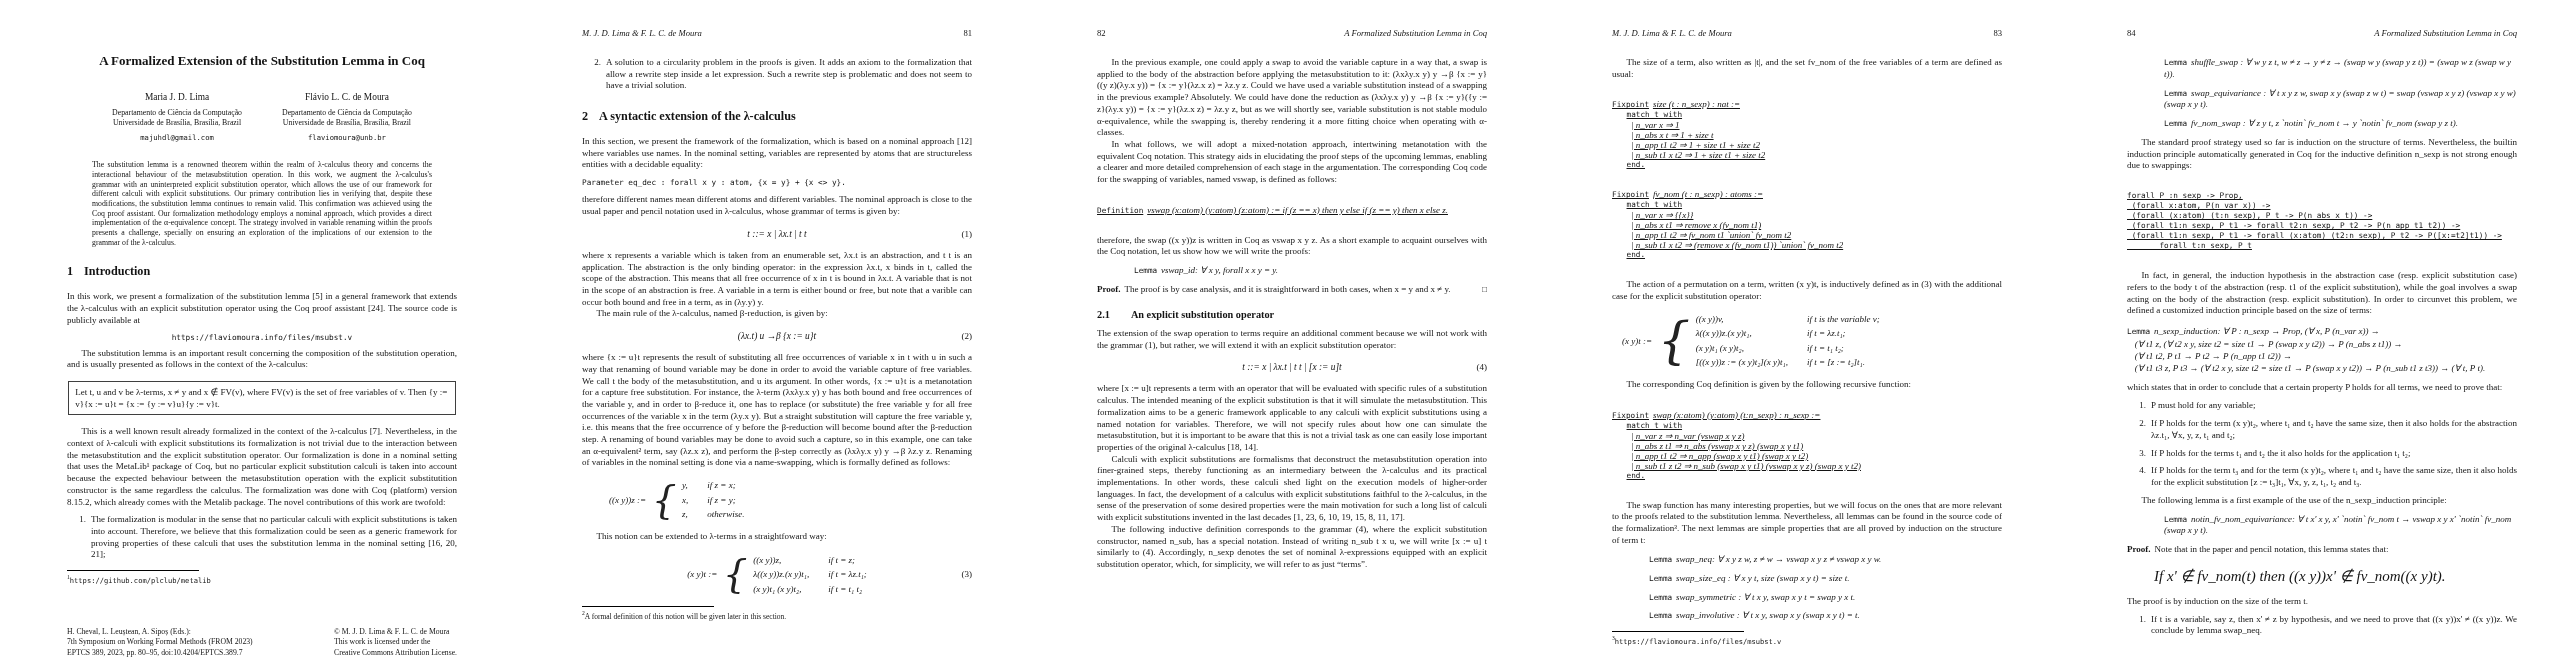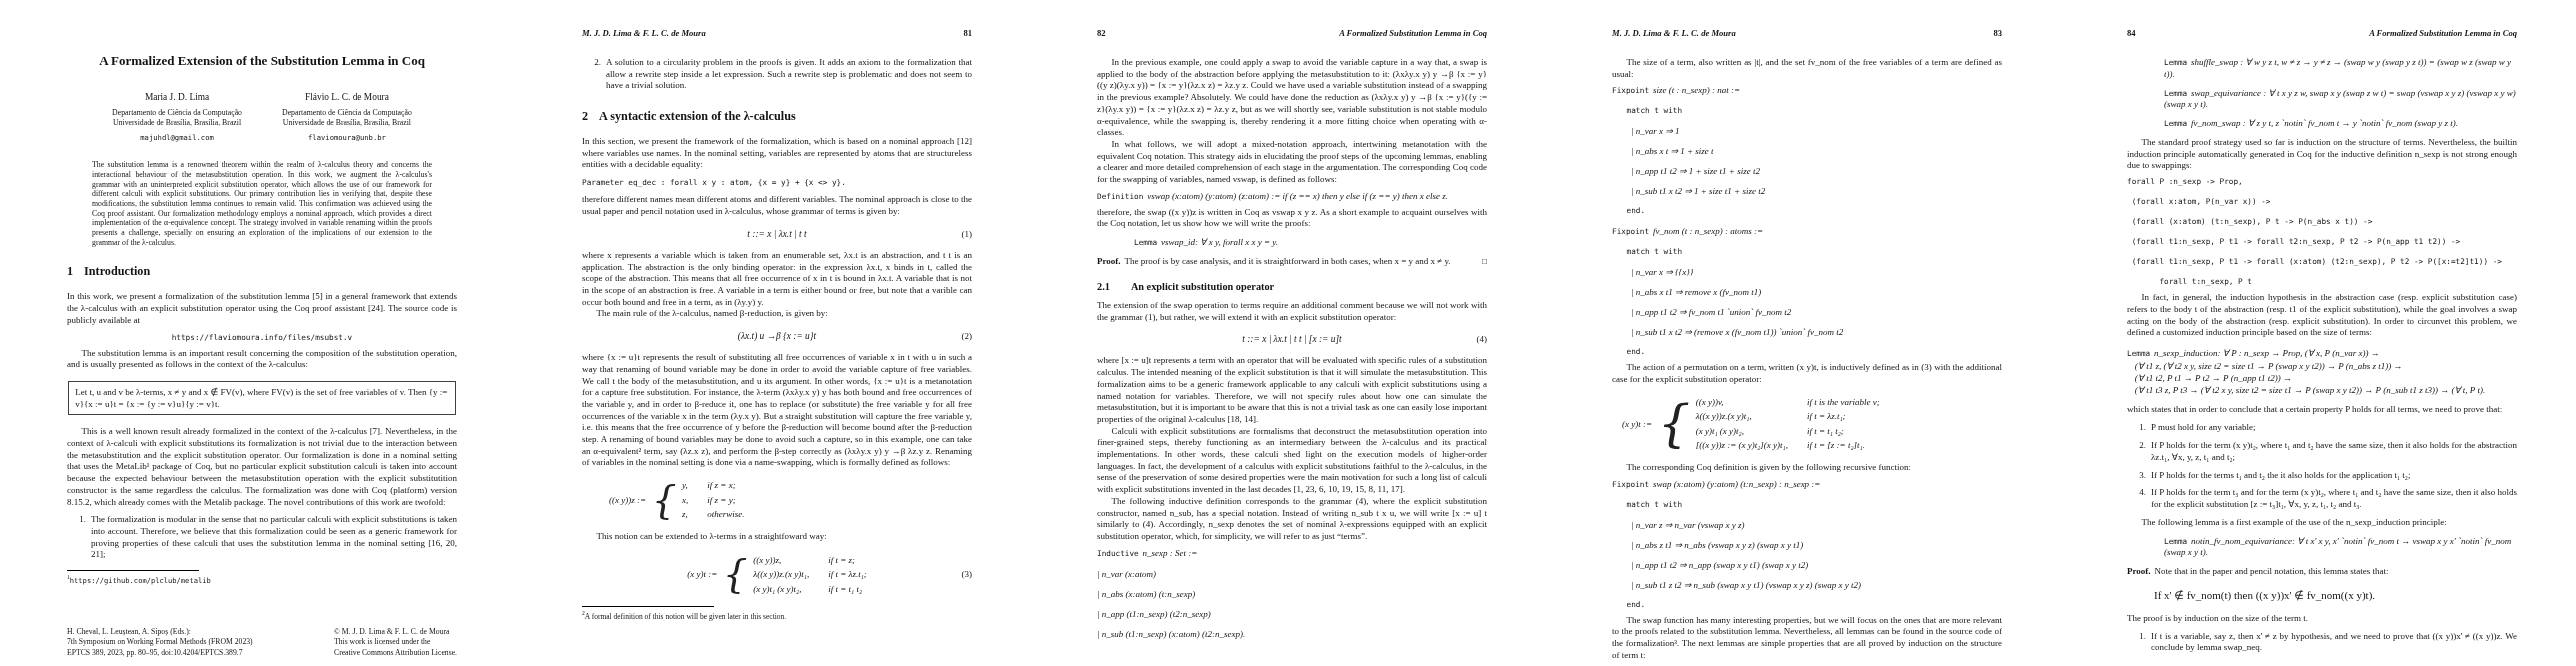--- a/index.html
+++ b/index.html
@@ -2,21 +2,21 @@
 <html style="font-size:9px"><head>
 <meta charset="utf-8">
 <style>
   * { box-sizing: border-box; }
   html, body { margin:0; padding:0; background:#ffffff; }
   #canvas { width:2576px; height:667px; display:flex; background:#ffffff;
             font-family:"Liberation Serif", serif; color:#141414; }
   .page { width:515px; height:667px; padding:28px 58px 0 67px; position:relative; overflow:hidden; }
 
   .runhead { display:flex; justify-content:space-between; align-items:baseline;
-             font-size:8.6px; margin-bottom:19px;font-weight:bold; }
+             font-size:8.6px; margin-bottom:19px; }
   .rh-it { font-style:italic; }
 
   .p { font-size:9px; line-height:11.7px; text-align:justify; text-indent:14.5px; margin:0; }
   .noind { text-indent:0; }
   .sp-a { margin-top:4.4px; }
 
   .sec { display:flex; gap:11px; font-weight:bold; font-size:12.2px; margin:16.7px 0 12.2px; }
   .subsec { display:flex; gap:21px; font-weight:bold; font-size:10.3px; margin:13.3px 0 7.8px; }
 
   .title { text-align:center; font-weight:bold; font-size:13px; margin:24.5px 0 23px; }
@@ -44,32 +44,32 @@
            font-style:normal; font-size:9px; }
 
   .cases { display:inline-flex; align-items:center; gap:5.6px; text-align:left;
            font-size:9px; line-height:12.8px; }
   .brace { font-family:"DejaVu Serif", serif; font-weight:200; color:#222; }
   .brace3 { font-size:39px; } .brace4 { font-size:51px; }
   .crows { display:grid; grid-template-columns:auto auto; column-gap:19px; row-gap:1.7px; font-style:italic; }
   .cases-left { margin:10px 0 10px 27px; font-style:italic; }
   .cases-left2 { margin:10px 0 10px 10px; font-style:italic; }
 
-  .coqblock { margin:0 0; font-size:9px; line-height:20px; }
+  .coqblock { margin:19px 0; font-size:9px; line-height:10px;text-decoration:underline; }
   .coqline { white-space:pre-wrap; }
   .ind1 { padding-left:14.5px; }
   .ind2 { padding-left:19px; }
   .kwgap { margin-right:3.9px; }
 
   .lemma { margin:7.2px 0; font-size:9px; line-height:11.7px;padding-left:37px; }
   .proofline { position:relative; margin:1.1px 0 6.7px; font-size:9px; line-height:11.7px; }
   .qed { position:absolute; right:0; bottom:0; font-size:8.3px; }
   .lemmablock { margin:7.8px 0; font-size:9px; line-height:12.2px; font-style:italic; }
   .lemmablock .cont { padding-left:7.8px; }
-  .displayline { margin:11px 0 11px 27px; font-size:11px; }
+  .displayline { margin:11px 0 11px 27px; font-size:15px; font-style:italic; }
 
   .fnrule { width:132px; border:0; border-top:0.7px solid #000; margin:9px 0 2.8px; }
   .fn { font-size:7.5px; }
   .fn-sup { vertical-align:super; font-size:5.6px; }
   .fn .mono { font-size:7.1px;text-align:center; }
 
   .footer { position:absolute; left:67px; right:58px; bottom:9px; display:flex;
             justify-content:space-between; font-size:7.7px; line-height:10.3px; }
 </style>
 </head>
@@ -244,27 +244,20 @@
 
     <div class="eqrow">
       <span>t ::= x | λx.t | t t | [x := u]t</span>
       <span class="eqtag">(4)</span>
     </div>
 
     <div class="p noind">where [x := u]t represents a term with an operator that will be evaluated with specific rules of a substitution calculus. The intended meaning of the explicit substitution is that it will simulate the metasubstitution. This formalization aims to be a generic framework applicable to any calculi with explicit substitutions using a named notation for variables. Therefore, we will not specify rules about how one can simulate the metasubstitution, but it is important to be aware that this is not a trivial task as one can easily lose important properties of the original λ-calculus [18, 14].</div>
     <div class="p">Calculi with explicit substitutions are formalisms that deconstruct the metasubstitution operation into finer-grained steps, thereby functioning as an intermediary between the λ-calculus and its practical implementations. In other words, these calculi shed light on the execution models of higher-order languages. In fact, the development of a calculus with explicit substitutions faithful to the λ-calculus, in the sense of the preservation of some desired properties were the main motivation for such a long list of calculi with explicit substitutions invented in the last decades [1, 23, 6, 10, 19, 15, 8, 11, 17].</div>
     <div class="p">The following inductive definition corresponds to the grammar (4), where the explicit substitution constructor, named n_sub, has a special notation. Instead of writing n_sub t x u, we will write [x := u] t similarly to (4). Accordingly, n_sexp denotes the set of nominal λ-expressions equipped with an explicit substitution operator, which, for simplicity, we will refer to as just “terms”.</div>
 
-    <div class="coqblock">
-      <div class="coqline"><span class="mono kwgap">Inductive</span><span class="it">n_sexp : Set :=</span></div>
-      <div class="coqline it">| n_var (x:atom)</div>
-      <div class="coqline it">| n_abs (x:atom) (t:n_sexp)</div>
-      <div class="coqline it">| n_app (t1:n_sexp) (t2:n_sexp)</div>
-      <div class="coqline it">| n_sub (t1:n_sexp) (x:atom) (t2:n_sexp).</div>
-    </div>
   </div>
 
   <div class="page">
     <div class="runhead">
       <span class="rh-it">M. J. D. Lima &amp; F. L. C. de Moura</span>
       <span>83</span>
     </div>
 
     <div class="p">The size of a term, also written as |t|, and the set fv_nom of the free variables of a term are defined as usual:</div>
 

